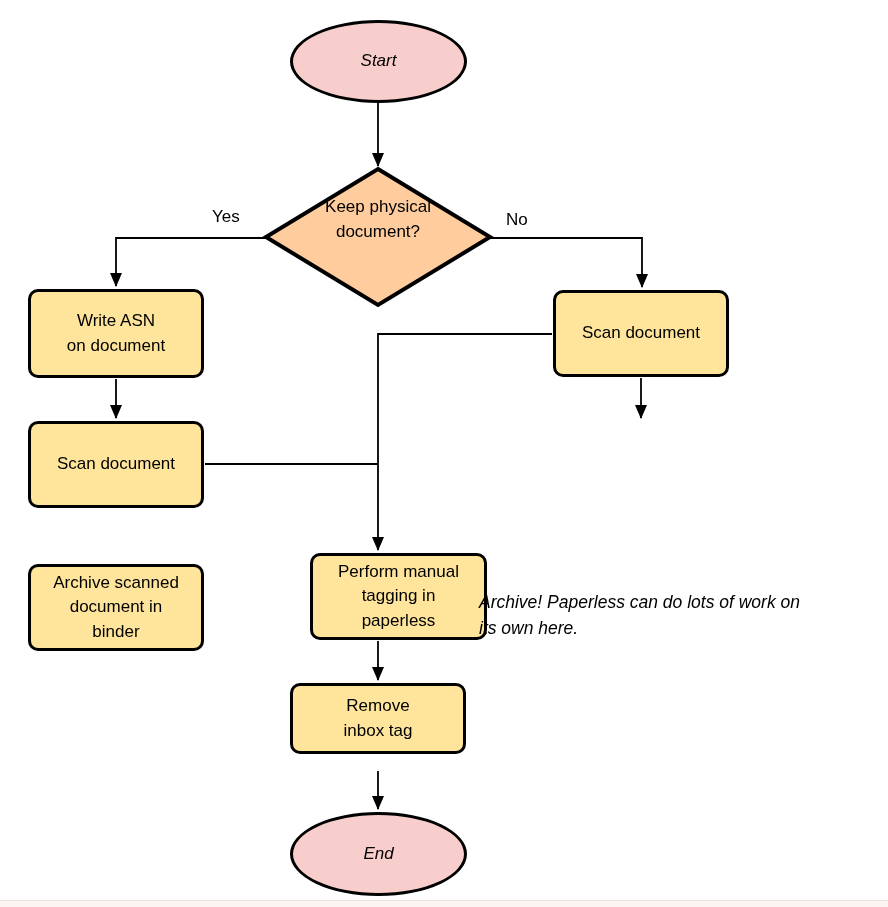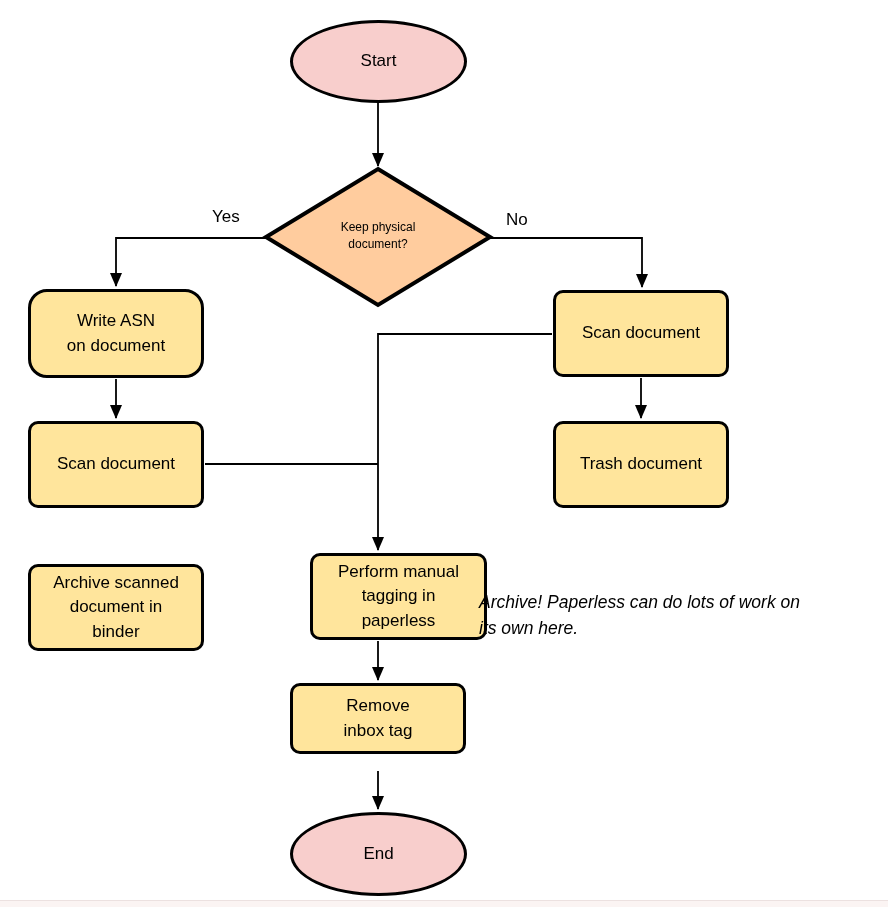--- a/index.html
+++ b/index.html
@@ -38,47 +38,48 @@
   }
   .process {
     background: var(--process-fill, #FFE59C);
     border: 3px solid var(--stroke, #000);
     border-radius: 10px;
   }
   .terminator {
     background: var(--terminator-fill, #F8CECC);
     border: 3px solid var(--stroke, #000);
     border-radius: 50%;
+    font-style: italic;
   }
   .label {
     white-space: pre-line;
     display: block;
   }
   .decision-svg {
     position: absolute;
     left: 262px;
     top: 165px;
   }
   .decision-poly {
     fill: var(--decision-fill, #FFCC9E);
     stroke: var(--stroke, #000);
     stroke-width: 4px;
     stroke-linejoin: miter;
   }
   .decision-label {
     position: absolute;
     left: 282px;
-    top: 165px;
+    top: 149px;
     width: 192px;
     height: 142px;
     display: flex;
     align-items: center;
     justify-content: center;
     text-align: center;
-    font-size: 12px;
+    font-size: 17px;
     line-height: 1.45;
     white-space: pre-line;
   }
   .edge-label {
     position: absolute;
     font-size: 17px;
   }
   .edge-label.yes { left: 212px; top: 207px; }
   .edge-label.no  { left: 506px; top: 210px; }
   .annotation {
@@ -94,21 +95,21 @@
     position: absolute;
     left: 0;
     right: 0;
     bottom: 0;
     height: 6px;
     background: #fbf4f3;
     border-top: 1px solid #ece1e0;
   }
   
   .n-start   { left: 290px; top: 20px;  width: 177px; height: 83px; }
-  .n-write   { left: 28px;  top: 289px; width: 176px; height: 89px; border-radius: 19px; }
+  .n-write   { left: 28px;  top: 289px; width: 176px; height: 89px; }
   .n-scanl   { left: 28px;  top: 421px; width: 176px; height: 87px; }
   .n-archive { left: 28px;  top: 552px; width: 176px; height: 87px; margin-top: 12px; }
   .n-scanr   { left: 553px; top: 290px; width: 176px; height: 87px; }
   .n-trash   { left: 553px; top: 421px; width: 176px; height: 87px; }
   .n-perform { left: 290px; top: 553px; width: 177px; height: 87px; margin-left: 20px; }
   .n-remove  { left: 290px; top: 683px; width: 176px; height: 71px; }
   .n-end     { left: 290px; top: 812px; width: 177px; height: 84px; }
 </style>
 </head>
 <body>
@@ -157,23 +158,20 @@
   <div class="node process n-archive">
     <span class="label">Archive scanned
 document in
 binder</span>
   </div>
 
   <div class="node process n-scanr">
     <span class="label">Scan document</span>
   </div>
 
-  <div class="node process n-trash">
-    <span class="label">Trash document</span>
-  </div>
 
   <div class="node process n-perform">
     <span class="label">Perform manual
 tagging in
 paperless</span>
   </div>
 
   <div class="annotation">Archive! Paperless can do lots of work on
 its own here.</div>
 

